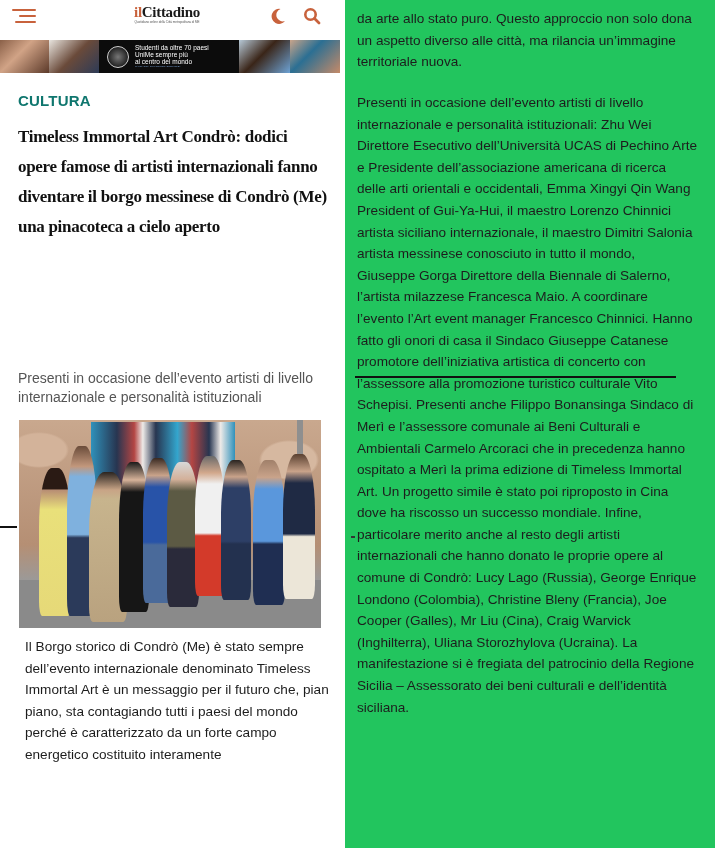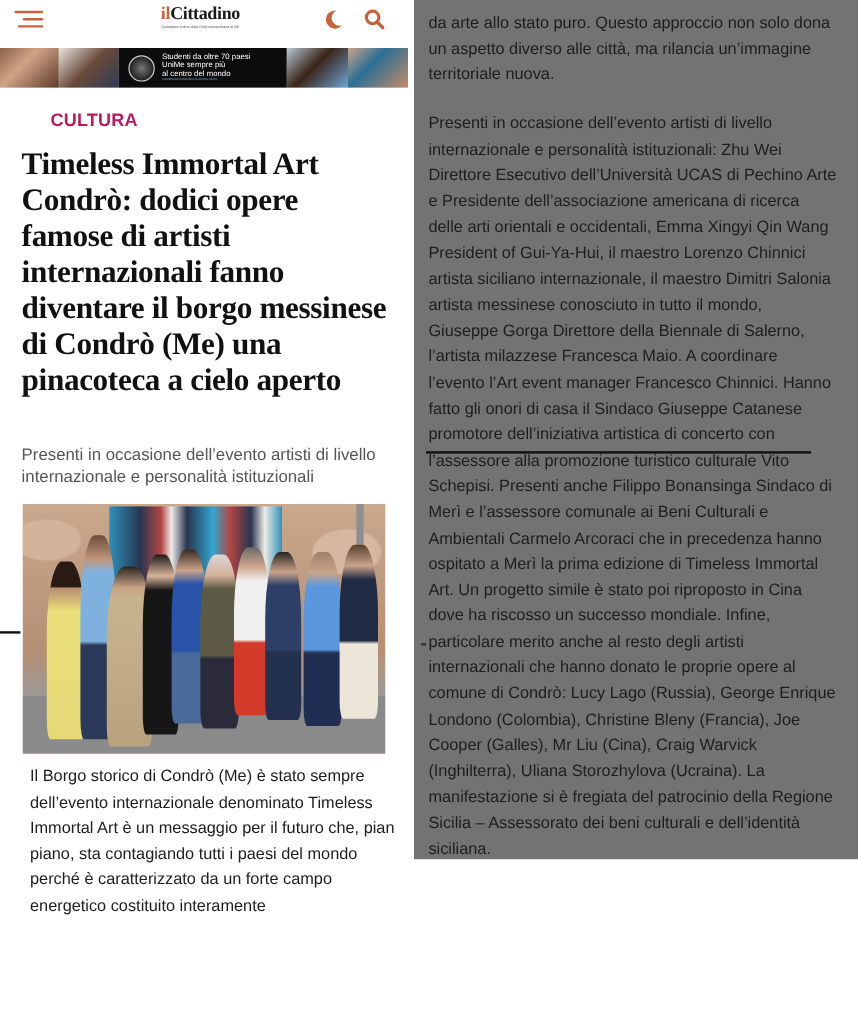--- a/index.html
+++ b/index.html
@@ -28,42 +28,42 @@
   .banner .ph { height: 33px; }
   .banner .ph1 { width: 49px; background: linear-gradient(135deg,#8a6048 0%,#d1a386 40%,#5c3a2a 100%); }
   .banner .ph2 { width: 50px; background: linear-gradient(135deg,#e8e4de 0%,#6a4a3a 50%,#2d3b57 100%); }
   .banner .mid { width: 140px; background: #0c0c0c; display: flex; align-items: center; padding-left: 8px; }
   .banner .seal { width: 22px; height: 22px; border-radius: 50%; border: 1.5px solid #cfcfcf; background: radial-gradient(circle,#777 0%,#222 70%); flex: 0 0 auto; }
   .banner .btxt { margin-left: 6px; color: #fff; font-size: 6.5px; line-height: 7px; }
   .banner .btxt .small { font-size: 2.5px; color: #7aa3d8; line-height: 4px; }
   .banner .ph3 { width: 51px; background: linear-gradient(135deg,#b7c9d7 0%,#3a2518 45%,#6da2d4 100%); }
   .banner .ph4 { width: 50px; background: linear-gradient(135deg,#c9a48a 0%,#2b6f93 40%,#c58a68 100%); }
 
-  .category { position: absolute; left: 18px; top: 92px; font-size: 15px; font-weight: bold; color: #be185d; letter-spacing: 0.2px; margin-left: 24px; }
-  .headline { position: absolute; left: 18px; top: 122px; width: 312px; font-family: "Liberation Serif", serif; font-weight: bold; font-size: 26px; line-height: 30px; color: #111; letter-spacing: -0.3px; }
+  .category { position: absolute; left: 18px; top: 92px; font-size: 15px; font-weight: bold; color: #0f766e; letter-spacing: 0.2px; }
+  .headline { position: absolute; left: 18px; top: 122px; width: 312px; font-family: "Liberation Serif", serif; font-weight: bold; font-size: 17px; line-height: 30px; color: #111; letter-spacing: -0.3px; }
   .subhead { position: absolute; left: 18px; top: 369px; width: 312px; font-size: 14px; line-height: 19px; color: #555; }
 
   .photo { position: absolute; left: 19px; top: 420px; width: 302px; height: 208px; overflow: hidden; background: #b89a82; cursor: pointer; }
   .photo .wall { position: absolute; inset: 0; background:
       radial-gradient(ellipse 30px 18px at 20px 30px,#d3b39a 0,#d3b39a 90%,transparent 100%),
       radial-gradient(ellipse 26px 16px at 55px 80px,#c79c80 0,#c79c80 90%,transparent 100%),
       radial-gradient(ellipse 30px 20px at 270px 40px,#d6b8a0 0,#d6b8a0 90%,transparent 100%),
       linear-gradient(180deg,#c9a88e 0%,#b58f74 60%,#9a9a9a 78%,#8c8c8c 100%); }
   .photo .art { position: absolute; left: 72px; top: 2px; width: 144px; height: 70px; background:
       linear-gradient(90deg,#1f8fc0 0%,#16294a 18%,#b23b3b 30%,#f2f2f2 36%,#16294a 45%,#23a6d5 60%,#b23b3b 70%,#16294a 82%,#f2f2f2 90%,#1f8fc0 100%); opacity: 0.9; }
   .photo .pipe { position: absolute; left: 278px; top: 0; width: 6px; height: 95px; background: #8f8f8f; }
   .photo .ground { position: absolute; left: 0; top: 160px; width: 302px; height: 48px; background: #8a8a8a; }
   .photo .person { position: absolute; border-radius: 40% 40% 10% 10%; }
 
   .caption { position: absolute; left: 25px; top: 636px; width: 310px; font-size: 13.6px; line-height: 21.6px; color: #1d1d1d; }
 
   .edge-mark { position: absolute; left: 0; top: 526px; width: 17px; height: 2px; background: #111; }
 
   
-  .right { position: absolute; left: 345px; top: 0; width: 370px; height: 716px; background: #737373; }
+  .right { position: absolute; left: 345px; top: 0; width: 370px; height: 848px; background: #22c55e; }
   .para { position: absolute; left: 12px; width: 340px; font-size: 13.6px; line-height: 21.6px; color: #1d1d1d; }
   .p1 { top: 8px; }
   .p2 { top: 92px; }
   .crop-line { position: absolute; left: 10px; top: 376px; width: 321px; height: 1.6px; background: #111; }
   .dash-mark { position: absolute; left: 6px; top: 536px; width: 4px; height: 1.5px; background: #333; }
 </style>
 </head>
 <body>
 
 <div class="left">

